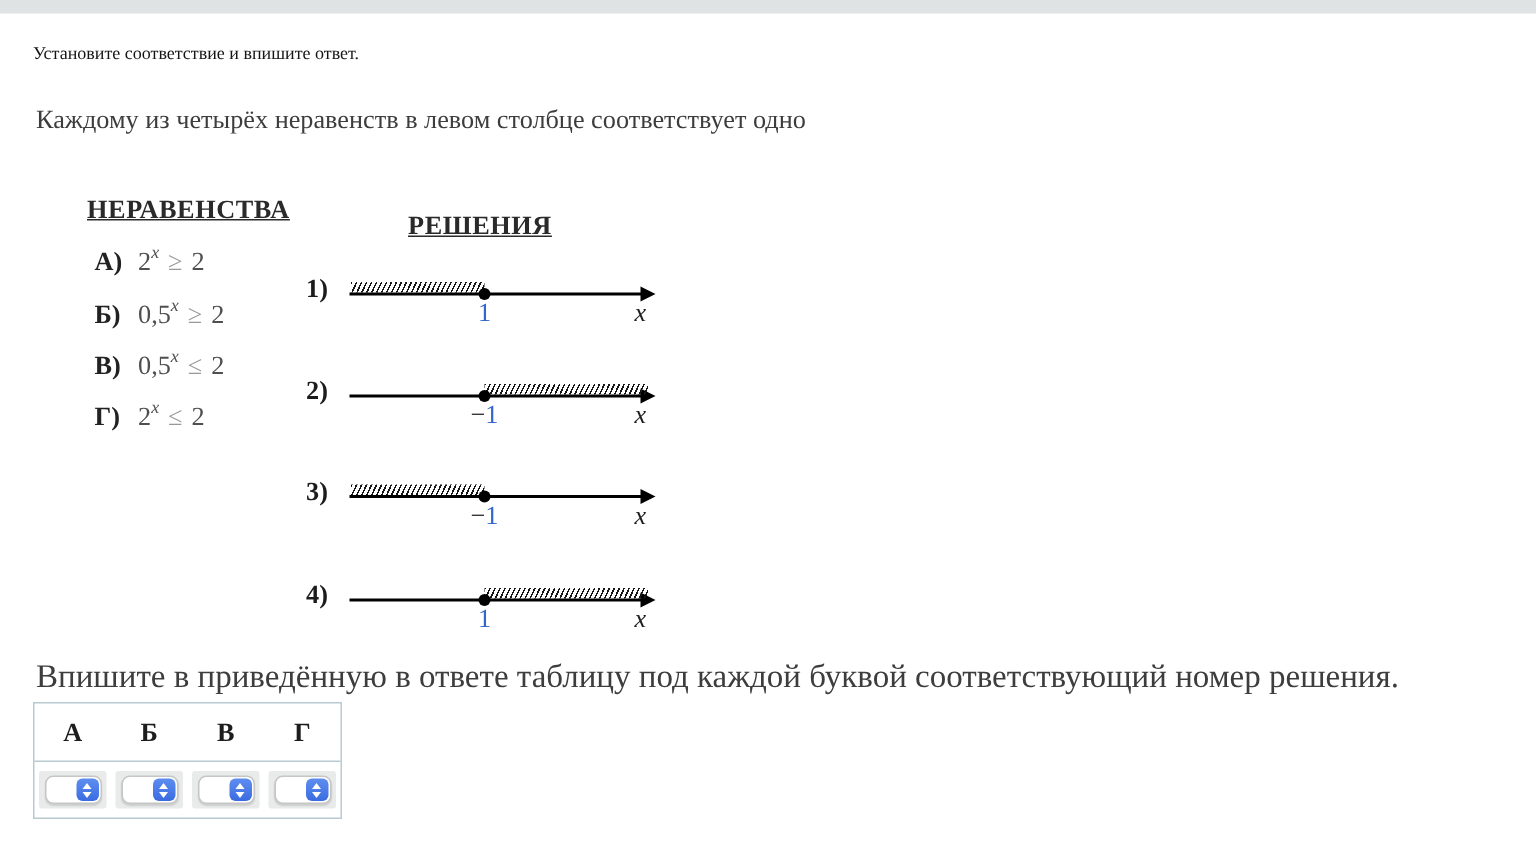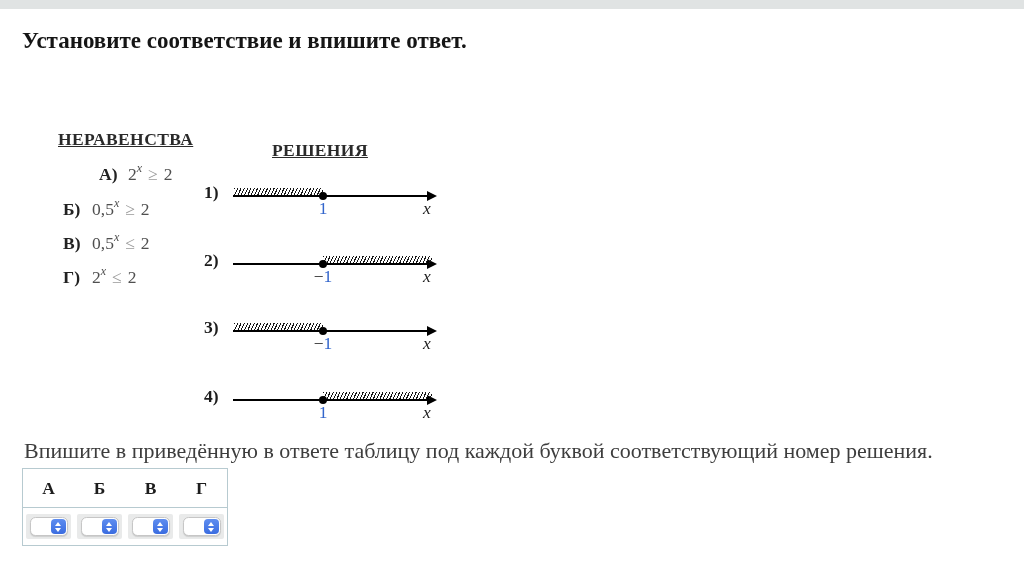--- a/index.html
+++ b/index.html
@@ -1,21 +1,21 @@
 <!DOCTYPE html>
 <html><head>
 <meta charset="utf-8">
 <style>
   * { margin:0; padding:0; box-sizing:border-box; }
   html,body { width:1024px; height:573px; background:#ffffff; overflow:hidden;
               font-family:"Liberation Serif","DejaVu Serif",serif; }
 
   .topbar { position:absolute; left:0; top:0; width:1024px; height:9px; background:#e0e3e3; }
 
-  .title { position:absolute; left:22px; top:28px; font-size:23px; font-weight:bold; color:#151515; }
+  .title { position:absolute; left:22px; top:28px; font-size:12px; font-weight:normal; color:#151515; }
 
   .para { position:absolute; left:24px; top:67px; font-size:17.5px; color:#3d3d3d; line-height:25.5px; }
 
   .col-header { position:absolute; font-size:17.5px; font-weight:bold; color:#2a2a2a;
                 text-decoration:underline; letter-spacing:0.4px; }
   .col-header.left  { left:38px;  top:129px;margin-left:20px; }
   .col-header.right { left:272px; top:129px;margin-top:11px; }
 
   
   .ineq-list { position:absolute; left:63px; top:162px; width:160px; }
@@ -68,27 +68,28 @@
                border-top:4px solid #fff; }
 </style>
 </head>
 <body>
 
 <div class="topbar"></div>
 
 <div class="title">Установите соответствие и впишите ответ.</div>
 
 <div class="para">
+  <div>Каждому из четырёх неравенств в левом столбце соответствует одно</div>
 </div>
 
 <div class="col-header left">НЕРАВЕНСТВА</div>
 <div class="col-header right">РЕШЕНИЯ</div>
 
 <div class="ineq-list" id="ineq-list">
-    <div class="ineq-row" style="top: 0px; margin-left: 36px;"><span class="ineq-letter">А)</span><span class="ineq-expr"><span>2</span><sup>x</sup><span class="ineq-rel">≥</span><span>2</span></span></div>
+    <div class="ineq-row" style="top: 0px;"><span class="ineq-letter">А)</span><span class="ineq-expr"><span>2</span><sup>x</sup><span class="ineq-rel">≥</span><span>2</span></span></div>
     <div class="ineq-row" style="top: 35px;"><span class="ineq-letter">Б)</span><span class="ineq-expr"><span>0,5</span><sup>x</sup><span class="ineq-rel">≥</span><span>2</span></span></div>
     <div class="ineq-row" style="top: 69px;"><span class="ineq-letter">В)</span><span class="ineq-expr"><span>0,5</span><sup>x</sup><span class="ineq-rel">≤</span><span>2</span></span></div>
     <div class="ineq-row" style="top: 103px;"><span class="ineq-letter">Г)</span><span class="ineq-expr"><span>2</span><sup>x</sup><span class="ineq-rel">≤</span><span>2</span></span></div>
   </div>
 
 <div id="solutions">
     <div class="sol-row" style="top: 180px;">
       <span class="sol-num">1)</span>
       <div class="axis">
         <div class="line"></div>

